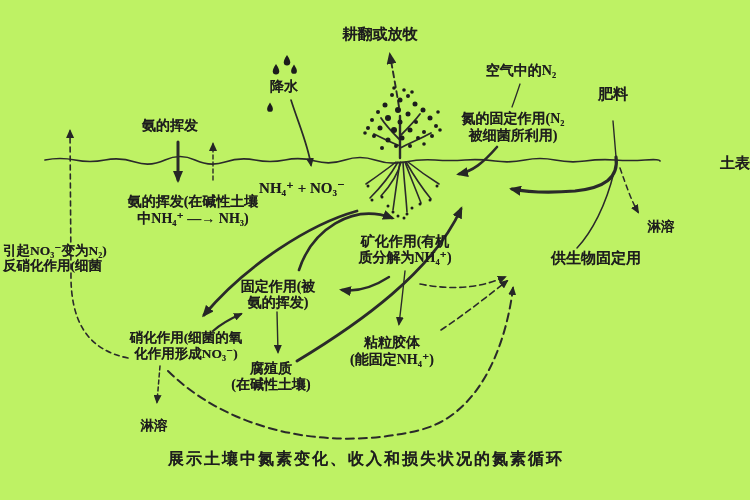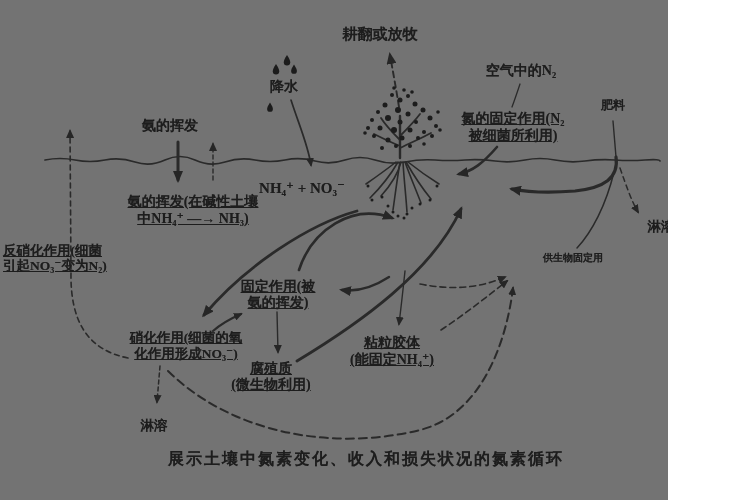--- a/index.html
+++ b/index.html
@@ -1,28 +1,28 @@
 <!DOCTYPE html>
 <html><head>
 <meta charset="utf-8">
 <style>
   html,body{margin:0;padding:0;}
   .stage{
-    position:relative;width:668px;height:500px;overflow:hidden;
-    background:#737373;
+    position:relative;width:750px;height:500px;overflow:hidden;
+    background:#bef264;
     font-family:"Liberation Serif","DejaVu Serif",serif;
   }
   .stage svg{position:absolute;left:0;top:0;}
   .lbl{
     position:absolute;color:#1d1d1d;font-weight:700;
     font-size:14px;line-height:16px;white-space:nowrap;
     text-align:center;transform:translateX(-50%);
     text-shadow:0 0 .6px rgba(30,30,30,.55);
   }
-  .lbl span{display:block;text-decoration:underline;}
+  .lbl span{display:block;}
   .lbl-left{transform:none;text-align:left;}
   .caption{letter-spacing:2px;font-size:16px;}
 </style>
 </head>
 <body>
 
 <div class="stage">
 
   <svg width="750" height="500" viewBox="0 0 750 500">
     <defs>
@@ -161,54 +161,58 @@
 
   <div class="lbl" style="left:284px;top:79px;font-size:14px">降水</div>
 
   <div class="lbl" style="left:521px;top:63px">空气中的N₂</div>
 
   <div class="lbl" style="left:513px;top:110px;line-height:17px">
     <span>氮的固定作用(N₂</span>
     <span>被细菌所利用)</span>
   </div>
 
-  <div class="lbl" style="left:613px;top:97px;font-size:12px">肥料</div>
+  <div class="lbl" style="left:613px;top:86px;font-size:15px">肥料</div>
 
   <div class="lbl" style="left:735px;top:155px;font-size:15px">土表</div>
 
   <div class="lbl" style="left:170px;top:118px">氨的挥发</div>
 
   <div class="lbl" style="left:193px;top:193px;line-height:17px">
     <span>氨的挥发(在碱性土壤</span>
     <span>中NH₄⁺ —→ NH₃)</span>
   </div>
 
   <div class="lbl" style="left:302px;top:180px;font-size:15px">NH₄⁺ + NO₃⁻</div>
 
   <div class="lbl lbl-left" style="left:3px;top:243px;font-size:13.5px;line-height:15px">
+    <span>引起NO₃⁻变为N₂)</span>
     <span>反硝化作用(细菌</span>
-    <span>引起NO₃⁻变为N₂)</span>
-  </div>
-
-
-  <div class="lbl" style="left:573px;top:250px;font-size:10px">供生物固定用</div>
+  </div>
+
+  <div class="lbl" style="left:405px;top:234px;line-height:16px">
+    <span>矿化作用(有机</span>
+    <span>质分解为NH₄⁺)</span>
+  </div>
+
+  <div class="lbl" style="left:596px;top:250px;font-size:15px">供生物固定用</div>
 
   <div class="lbl" style="left:278px;top:279px;line-height:16px">
     <span>固定作用(被</span>
     <span>氨的挥发)</span>
   </div>
 
   <div class="lbl" style="left:186px;top:330px;font-size:13.5px;line-height:16px">
     <span>硝化作用(细菌的氧</span>
     <span>化作用形成NO₃⁻)</span>
   </div>
 
   <div class="lbl" style="left:271px;top:361px;line-height:16px">
     <span>腐殖质</span>
-    <span>(微生物利用)</span>
+    <span>(在碱性土壤)</span>
   </div>
 
   <div class="lbl" style="left:392px;top:334px;line-height:17px">
     <span>粘粒胶体</span>
     <span>(能固定NH₄⁺)</span>
   </div>
 
   <div class="lbl" style="left:661px;top:219px;font-size:13.5px">淋溶</div>
 
   <div class="lbl" style="left:154px;top:418px;font-size:13.5px">淋溶</div>

